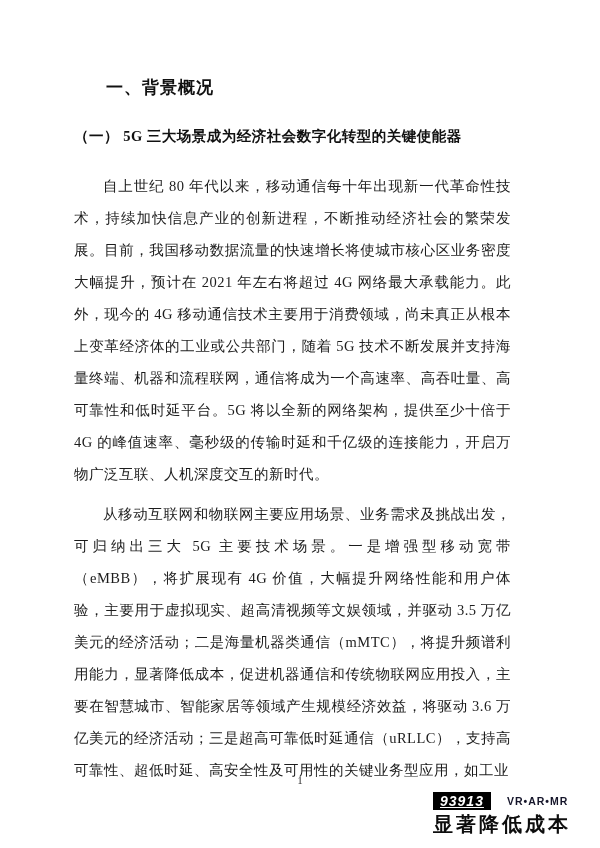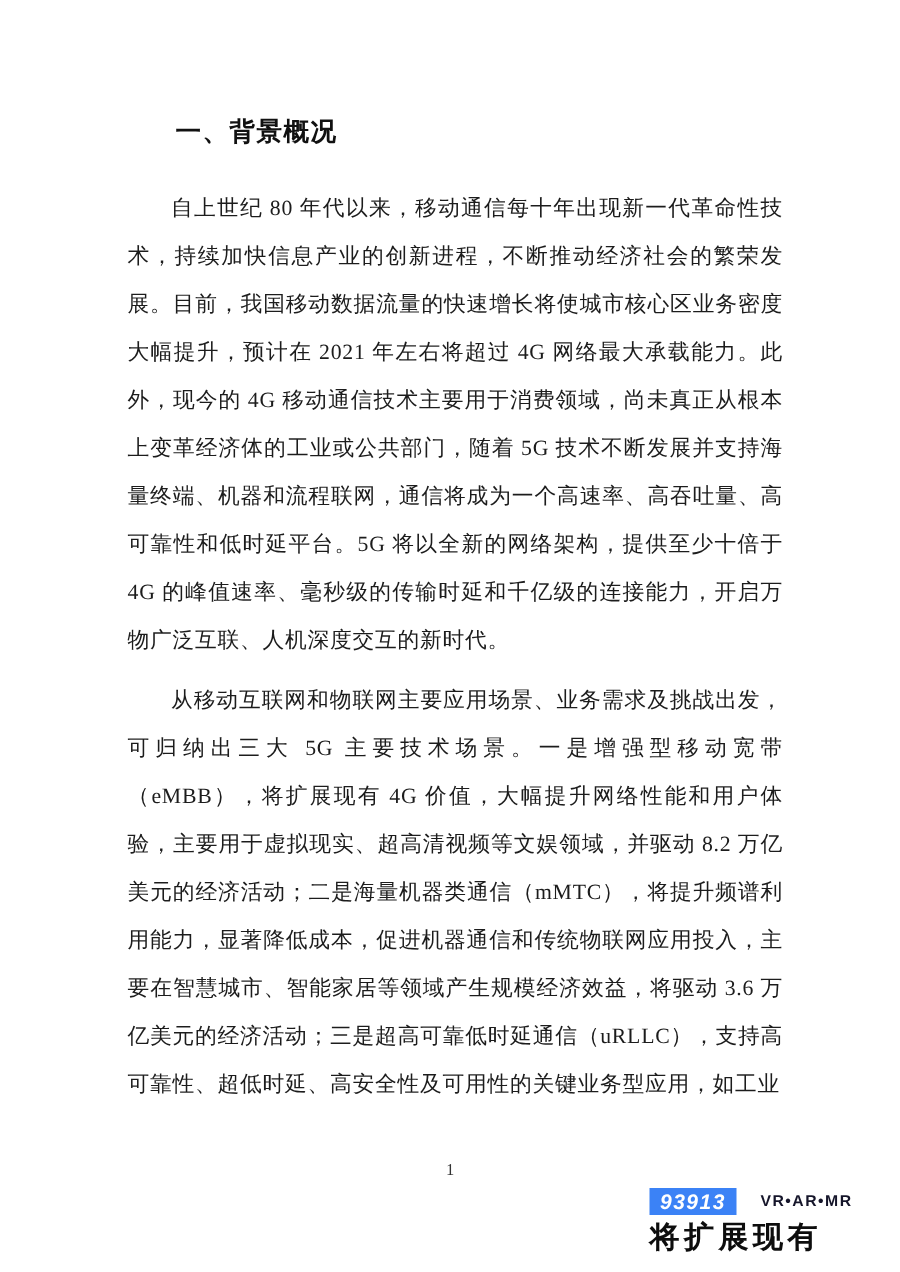--- a/index.html
+++ b/index.html
@@ -13,21 +13,21 @@
     height: 848px;
     margin: 0 auto;
     background: #ffffff;
     font-family: "Liberation Serif", "DejaVu Serif", serif;
     color: #1c1c1c;
     overflow: hidden;
     box-sizing: border-box;
   }
   .text-column {
     position: absolute;
-    left: 85px;
+    left: 74px;
     top: 76px;
     width: 437px;
     font-family: Liberation Serif, serif;
   }
   .section-heading {
     margin: 0;
     padding-left: 32px;
     font-size: 17px;
     font-weight: bold;
     letter-spacing: 1px;
@@ -104,29 +104,30 @@
   }
 </style>
 </head>
 <body>
 
 <div class="page">
 
   <div class="text-column">
     <h1 class="section-heading">一、背景概况</h1>
 
+    <h2 class="subsection-heading">（一） 5G 三大场景成为经济社会数字化转型的关键使能器</h2>
 
     <p class="body-para first">自上世纪 80 年代以来，移动通信每十年出现新一代革命性技术，持续加快信息产业的创新进程，不断推动经济社会的繁荣发展。目前，我国移动数据流量的快速增长将使城市核心区业务密度大幅提升，预计在 2021 年左右将超过 4G 网络最大承载能力。此外，现今的 4G 移动通信技术主要用于消费领域，尚未真正从根本上变革经济体的工业或公共部门，随着 5G 技术不断发展并支持海量终端、机器和流程联网，通信将成为一个高速率、高吞吐量、高可靠性和低时延平台。5G 将以全新的网络架构，提供至少十倍于 4G 的峰值速率、毫秒级的传输时延和千亿级的连接能力，开启万物广泛互联、人机深度交互的新时代。</p>
 
-    <p class="body-para second">从移动互联网和物联网主要应用场景、业务需求及挑战出发，可归纳出三大 5G 主要技术场景。一是增强型移动宽带（eMBB），将扩展现有 4G 价值，大幅提升网络性能和用户体验，主要用于虚拟现实、超高清视频等文娱领域，并驱动 8.2 万亿美元的经济活动；二是海量机器类通信（mMTC），将提升频谱利用能力，显著降低成本，促进机器通信和传统物联网应用投入，主要在智慧城市、智能家居等领域产生规模经济效益，将驱动 3.6 万亿美元的经济活动；三是超高可靠低时延通信（uRLLC），支持高可靠性、超低时延、高安全性及可用性的关键业务型应用，如工业</p>
+    <p class="body-para second">从移动互联网和物联网主要应用场景、业务需求及挑战出发，可归纳出三大 5G 主要技术场景。一是增强型移动宽带（eMBB），将扩展现有 4G 价值，大幅提升网络性能和用户体验，主要用于虚拟现实、超高清视频等文娱领域，并驱动 3.5 万亿美元的经济活动；二是海量机器类通信（mMTC），将提升频谱利用能力，显著降低成本，促进机器通信和传统物联网应用投入，主要在智慧城市、智能家居等领域产生规模经济效益，将驱动 3.6 万亿美元的经济活动；三是超高可靠低时延通信（uRLLC），支持高可靠性、超低时延、高安全性及可用性的关键业务型应用，如工业</p>
   </div>
 
   <div class="page-number">1</div>
 
   <div class="watermark">
     <div class="wm-top">
-      <span class="wm-badge" style="background: #3b82f6;">93913</span>
+      <span class="wm-badge" style="background: #000000; text-decoration: underline;">93913</span>
       <span class="wm-tag">VR•AR•MR</span>
     </div>
-    <div class="wm-slogan">将扩展现有</div>
+    <div class="wm-slogan">显著降低成本</div>
   </div>
 
 </div>
 
 </body></html>

